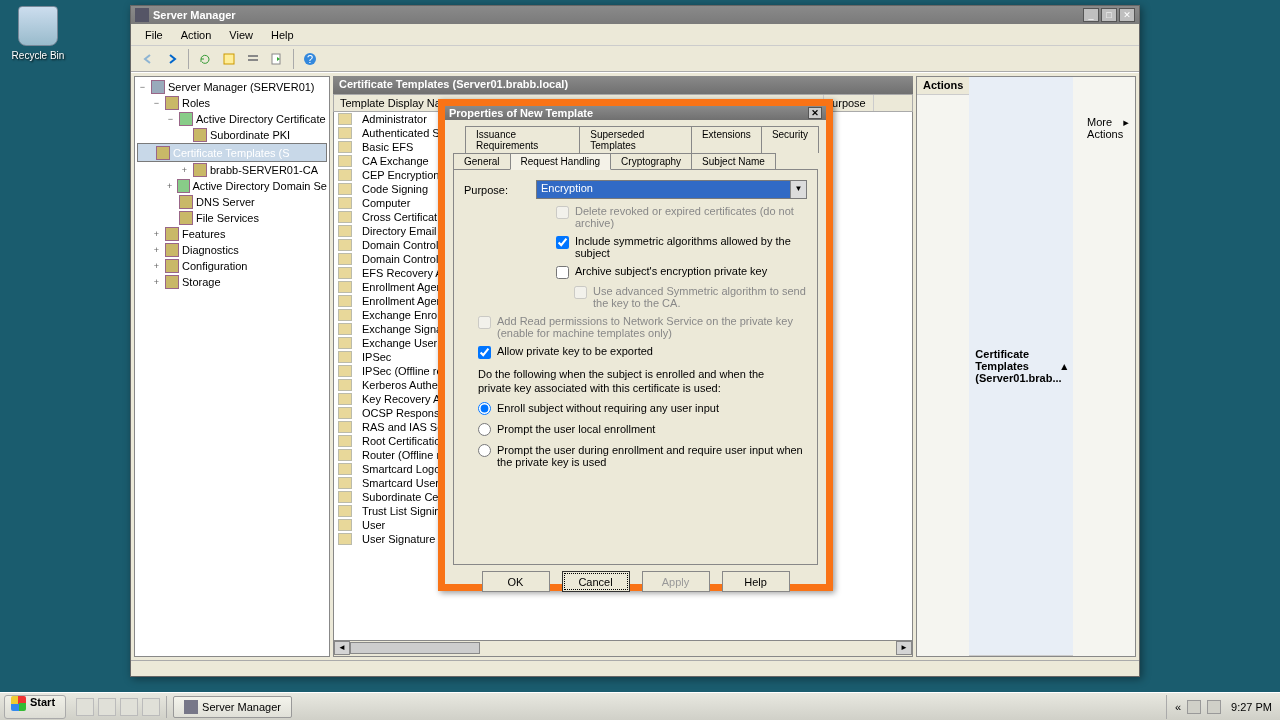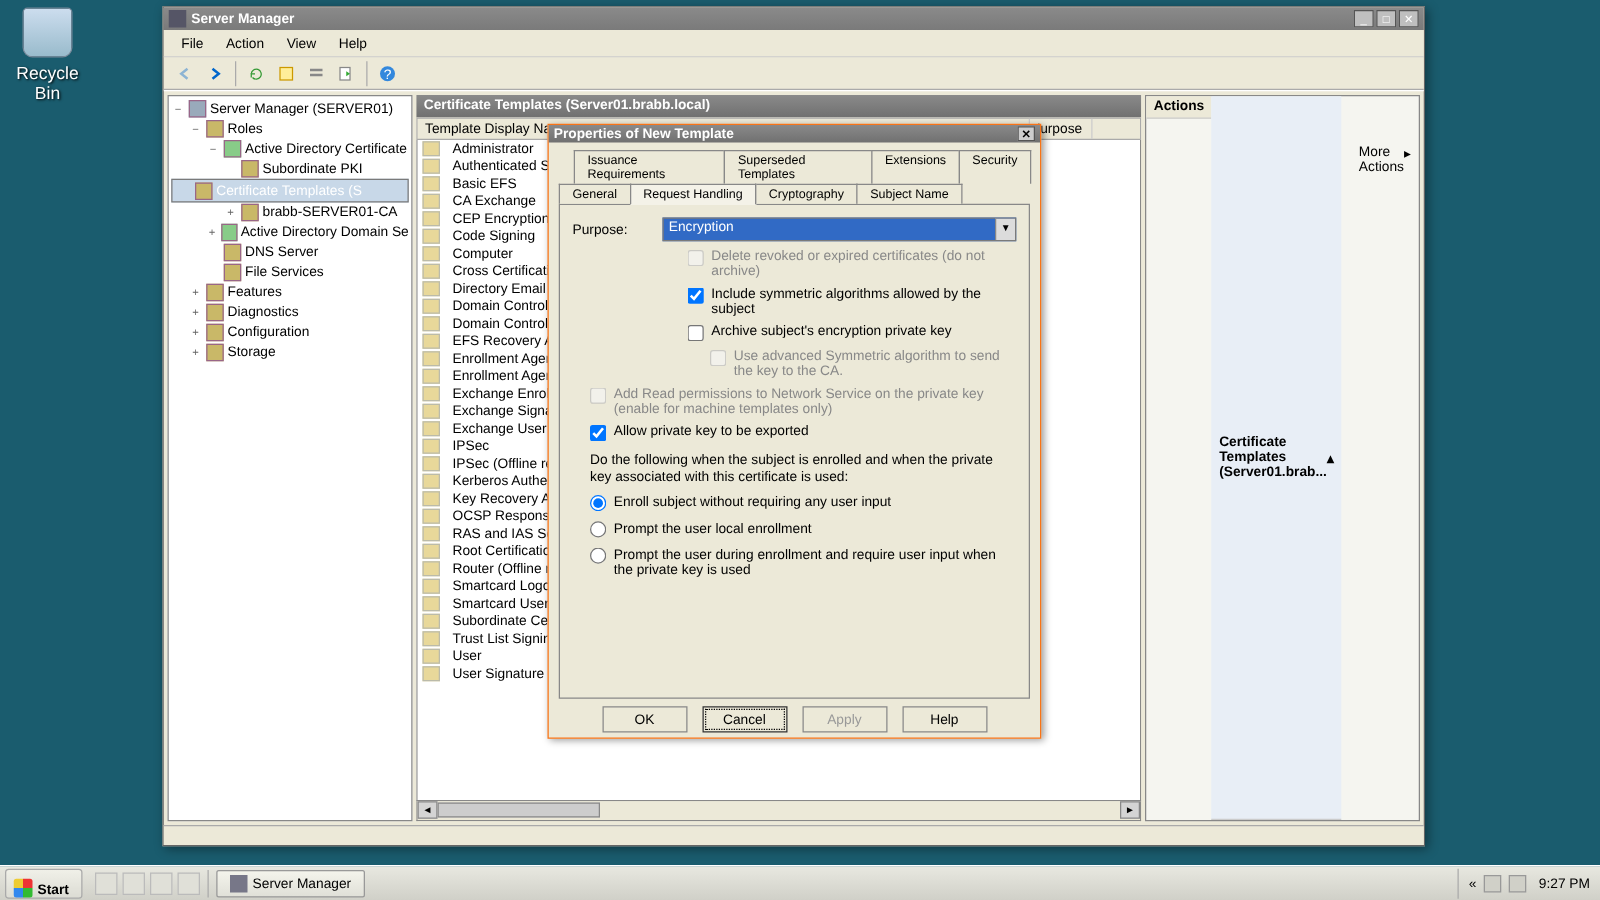--- a/index.html
+++ b/index.html
@@ -1,20 +1,20 @@
 <!DOCTYPE html>
 <html><head>
 <meta charset="utf-8">
 <style>
 * { box-sizing: border-box; margin: 0; padding: 0; font-family: Tahoma, sans-serif; font-size: 11px; }
 body { background: #1a5c6e; width: 1280px; height: 720px; overflow: hidden; position: relative; }
 
 .desktop-icon { position: absolute; top: 6px; left: 8px; width: 60px; text-align: center; color: white; }
 .desktop-icon .bin { width: 40px; height: 40px; margin: 0 auto 4px; background: linear-gradient(#cde, #9bc); border: 1px solid #789; border-radius: 4px 4px 8px 8px; }
-.desktop-icon .label { font-size: 14px; text-shadow: 1px 1px 2px #000; }
+.desktop-icon .label { font-size: 10px; text-shadow: 1px 1px 2px #000; }
 
 .window { position: absolute; top: 5px; left: 130px; width: 1010px; height: 672px; background: #ece9d8; border: 1px solid #666; box-shadow: 2px 2px 8px rgba(0,0,0,.4); display: flex; flex-direction: column; }
 .titlebar { height: 18px; background: linear-gradient(#8a8a8a, #7a7a7a); display: flex; align-items: center; color: #fff; padding: 0 4px; }
 .titlebar .icon { width: 14px; height: 14px; background: #556; margin-right: 4px; }
 .titlebar .title { flex: 1; font-weight: bold; font-size: 11px; }
 .winctl { display: flex; gap: 2px; }
 .winctl div { width: 16px; height: 14px; background: #bfbfbf; border: 1px solid #555; text-align: center; line-height: 12px; font-size: 9px; cursor: pointer; }
 
 .menubar { height: 22px; background: #ece9d8; display: flex; align-items: center; padding: 0 6px; gap: 2px; border-bottom: 1px solid #ccc; }
 .menubar span { padding: 2px 8px; }
@@ -43,21 +43,21 @@
 .hscroll { height: 16px; background: #ece9d8; border: 1px solid #888; border-top: none; position: relative; }
 .hscroll .thumb { position: absolute; left: 16px; top: 1px; width: 130px; height: 12px; background: #cdcdcd; border: 1px solid #888; }
 .hscroll .arr { position: absolute; top: 0; width: 16px; height: 14px; background: #d4d4d4; border: 1px solid #888; text-align: center; line-height: 12px; font-size: 8px; }
 .hscroll .arr.l { left: 0; } .hscroll .arr.r { right: 0; }
 
 .actions-pane { width: 220px; margin: 3px 3px 3px 0; border: 1px solid #888; background: #f5f5f0; display: flex; flex-direction: row; }
 .actions-pane .ah { height: 18px; background: #ece9d8; padding: 2px 6px; font-weight: bold; border-bottom: 1px solid #ccc; }
 .actions-pane .sect { background: #e8eef6; padding: 3px 6px; font-weight: bold; border-bottom: 1px solid #ccc; display: flex; justify-content: space-between; align-items: center; }
 .actions-pane .item { padding: 4px 14px; display: flex; justify-content: flex-start; margin-top: 35px; }
 
-.dialog { position: absolute; top: 99px; left: 438px; width: 395px; height: 492px; background: #ece9d8; border: 1px solid #f97316; box-shadow: 2px 2px 6px rgba(0,0,0,.4); z-index: 10; display: flex; flex-direction: column; }
+.dialog { position: absolute; top: 99px; left: 438px; width: 395px; height: 492px; background: #ece9d8; border: 7px solid #f97316; box-shadow: 2px 2px 6px rgba(0,0,0,.4); z-index: 10; display: flex; flex-direction: column; }
 .dlg-title { height: 16px; background: linear-gradient(#8a8a8a,#707070); color: #fff; font-weight: bold; padding: 1px 4px; display: flex; justify-content: space-between; align-items: center; }
 .dlg-title .x { width: 14px; height: 12px; background: #cdcdcd; border: 1px solid #555; color: #000; text-align: center; line-height: 10px; font-size: 9px; cursor: pointer; }
 .dlg-body { flex: 1; padding: 6px 8px 4px; position: relative; }
 .tab-row { display: flex; }
 .tab-row.r1 { margin-left: 12px; }
 .tab { padding: 2px 10px; background: #ece9d8; border: 1px solid #888; border-bottom: none; margin-right: -1px; font-size: 10px; cursor: pointer; }
 .tab.active { background: #f4f2e8; position: relative; z-index: 2; border-bottom: 1px solid #f4f2e8; margin-bottom: -1px; }
 .tab-panel { border: 1px solid #888; background: #ece9d8; height: 396px; padding: 10px 10px; }
 .frow { display: flex; align-items: center; margin-bottom: 6px; }
 .frow label { width: 72px; }
@@ -70,21 +70,21 @@
 .chk.disabled { color: #888; }
 .rgroup { margin: 4px 0 16px 14px; }
 .radio { display: flex; align-items: flex-start; gap: 6px; margin-bottom: 8px; }
 .para { margin: 8px 14px 6px; line-height: 1.3; }
 .dlg-buttons { display: flex; justify-content: center; gap: 12px; padding: 6px 0 0; }
 .btn { width: 68px; height: 21px; background: #ece9d8; border: 1px solid #888; cursor: pointer; font-size: 11px; }
 .btn.focus { border: 1px solid #333; outline: 1px dotted #000; outline-offset: -3px; }
 .btn.disabled { color: #999; }
 
 .taskbar { position: absolute; bottom: 0; left: 0; right: 0; height: 28px; background: linear-gradient(#e8e8e0,#d0d0c8); border-top: 1px solid #fff; display: flex; align-items: center; }
-.start { height: 24px; padding: 0 10px 0 6px; margin: 0 4px; background: linear-gradient(#f0f0e8,#dcdcd4); border: 1px solid #aaa; border-radius: 3px; display: flex; align-items: flex-end; gap: 4px; font-weight: bold; cursor: pointer; }
+.start { height: 24px; padding: 0 10px 0 6px; margin: 0 4px; background: linear-gradient(#f0f0e8,#dcdcd4); border: 1px solid #aaa; border-radius: 3px; display: flex; align-items: flex-start; gap: 4px; font-weight: bold; cursor: pointer; }
 .start .logo { width: 15px; height: 15px; background: conic-gradient(#e33 0 25%, #3b3 0 50%, #38e 0 75%, #ec3 0 100%); border-radius: 2px; }
 .ql { display: flex; gap: 4px; padding: 0 6px; border-right: 1px solid #aaa; height: 22px; align-items: center; }
 .ql div { width: 18px; height: 18px; background: #e0e0d8; border: 1px solid #bbb; cursor: pointer; }
 .task-item { margin-left: 6px; height: 22px; padding: 0 10px; background: linear-gradient(#f4f4ec,#e0e0d8); border: 1px solid #999; border-radius: 2px; display: flex; align-items: center; gap: 4px; cursor: pointer; }
 .task-item .tico { width: 14px; height: 14px; background: #778; }
 .tray { margin-left: auto; display: flex; align-items: center; gap: 6px; padding: 0 8px; height: 24px; border-left: 1px solid #aaa; }
 .tray .ico { width: 14px; height: 14px; background: #d0d0c8; border: 1px solid #999; }
 .tray .clock { margin-left: 4px; }
 
 svg.i { width: 14px; height: 14px; }

